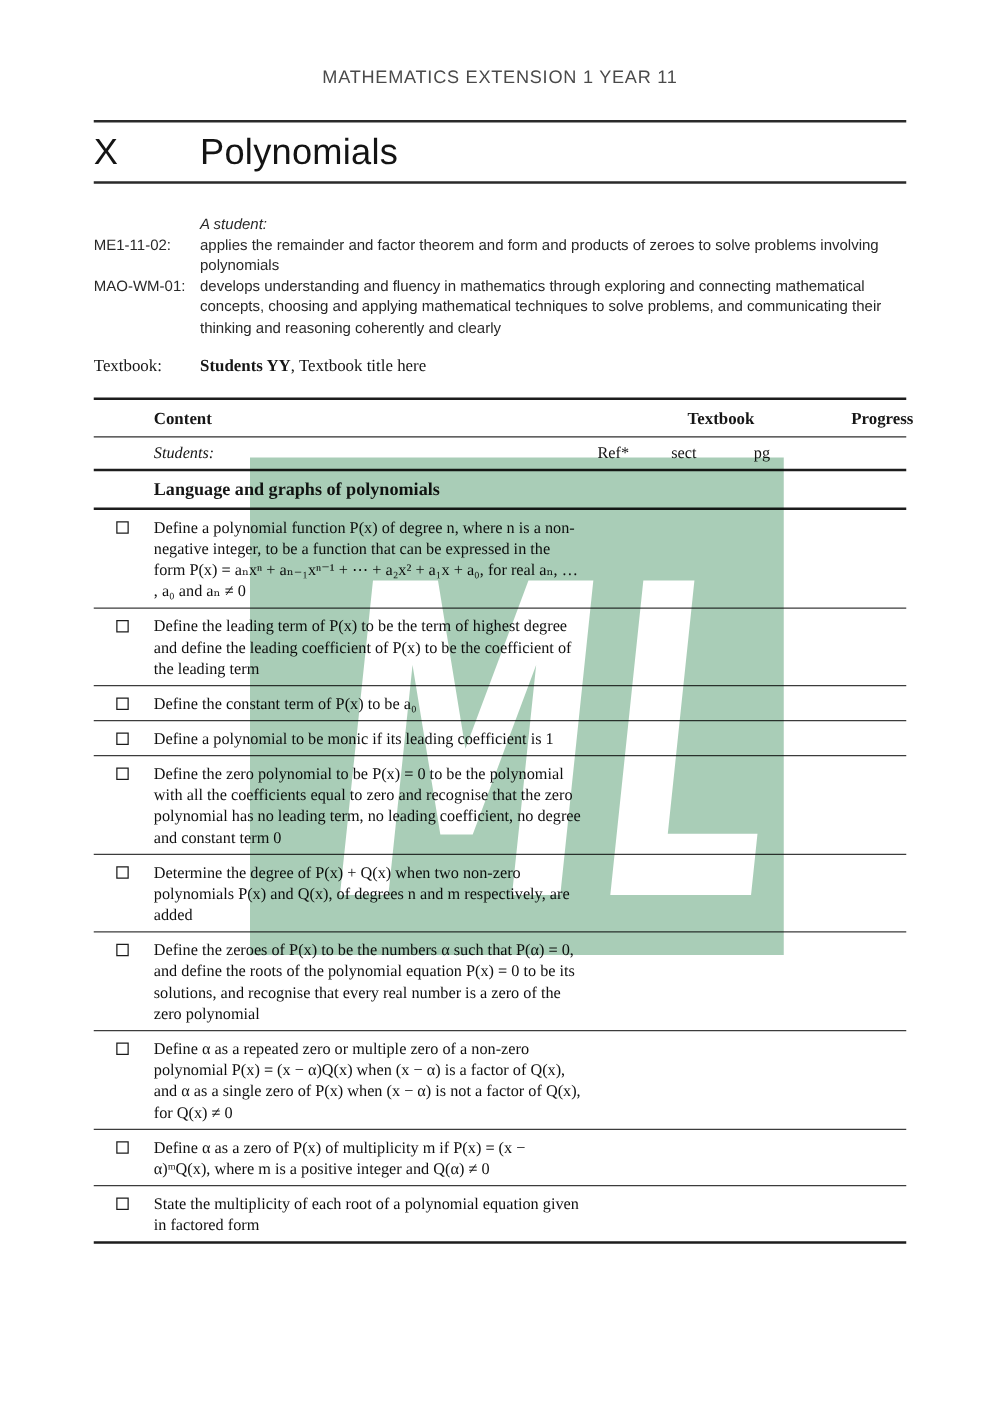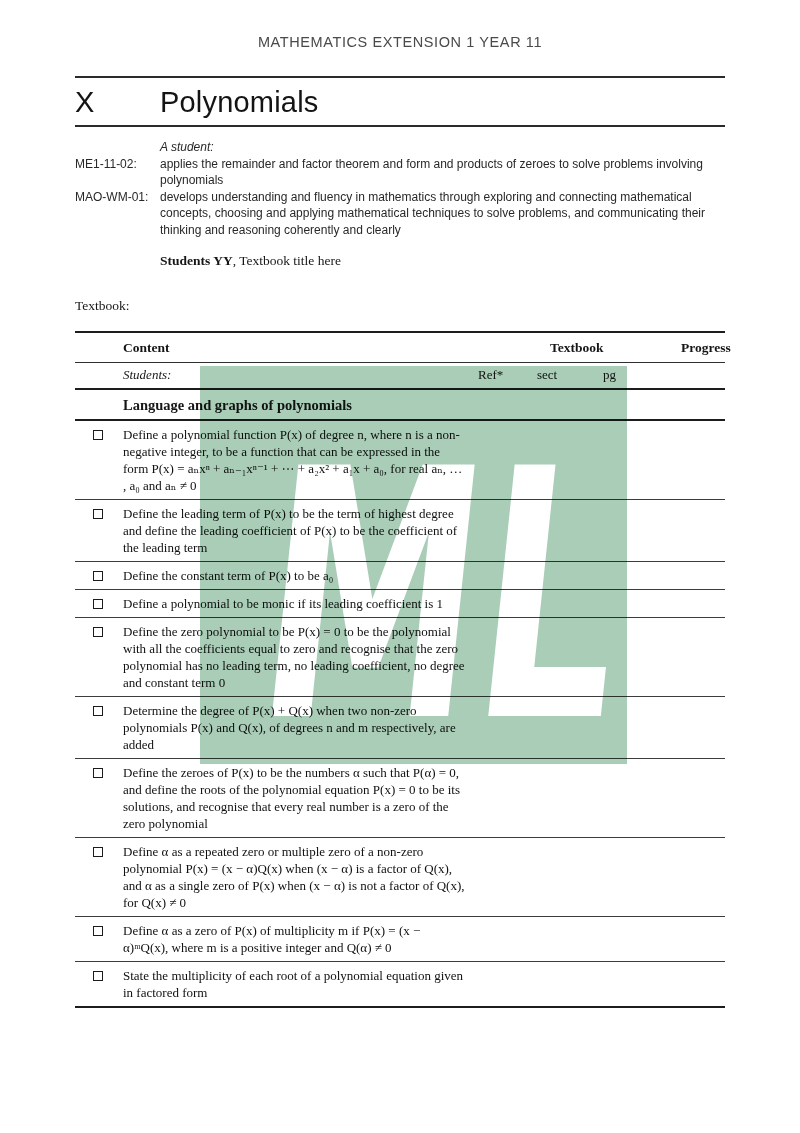--- a/index.html
+++ b/index.html
@@ -6,45 +6,45 @@
   html,body { background:#e8e8e8; }
   .page {
     position:relative; width:800px; height:1133px; margin:0 auto;
     background:#ffffff; overflow:hidden;
     font-family:"Liberation Serif","DejaVu Serif",serif; color:#161616;
   }
   .content { position:absolute; left:75px; top:0; width:650px; }
 
   
   .doc-header {
-    padding-top:34px; text-align:center;
+    padding-top:54px; text-align:center;
     font-family:"Liberation Sans","DejaVu Sans",sans-serif;
     font-size:14.5px; letter-spacing:0.6px; color:#4a4a4a; font-weight:500;
   }
   
   .title-rule-top { margin-top:26px; border-top:2px solid #2a2a2a; }
   .title-row { display:flex; align-items:baseline; padding:8px 0 6px 0; }
   .chapter-code, .page-title {
     font-family:"Liberation Sans","DejaVu Sans",sans-serif;
     font-size:29px; color:#141414; font-weight:500; letter-spacing:0.2px;
   }
   .chapter-code { width:85px; flex:none; }
   .title-rule-bottom { border-top:2px solid #2a2a2a; }
 
   
   .outcomes { margin-top:12px; font-family:"Liberation Sans","DejaVu Sans",sans-serif;
     font-size:12px; line-height:16.5px; color:#282828; }
   .outcome-row { display:flex; }
   .outcome-code { width:85px; flex:none; }
   .outcome-text { width:548px; }
-  .outcome-intro { font-style:italic; }
+  .outcome-intro { font-style:italic;margin-top:12px; }
 
   
   .textbook-row { margin-top:15px; display:flex; font-size:13.5px; }
-  .textbook-label { width:85px; flex:none;margin-top:45px; }
+  .textbook-label { width:85px; flex:none; }
   .textbook-chapter { font-weight:bold; }
 
   
   .syllabus-table { margin-top:17px; border-top:2px solid #1d1d1d; }
   .thead { position:relative; height:30px; border-bottom:1px solid #2f2f2f;
     font-weight:bold; font-size:13.5px; }
   .thead span { position:absolute; top:7px; }
   .th-content  { left:48px; }
   .th-textbook { left:475px; }
   .th-progress { left:606px; }

